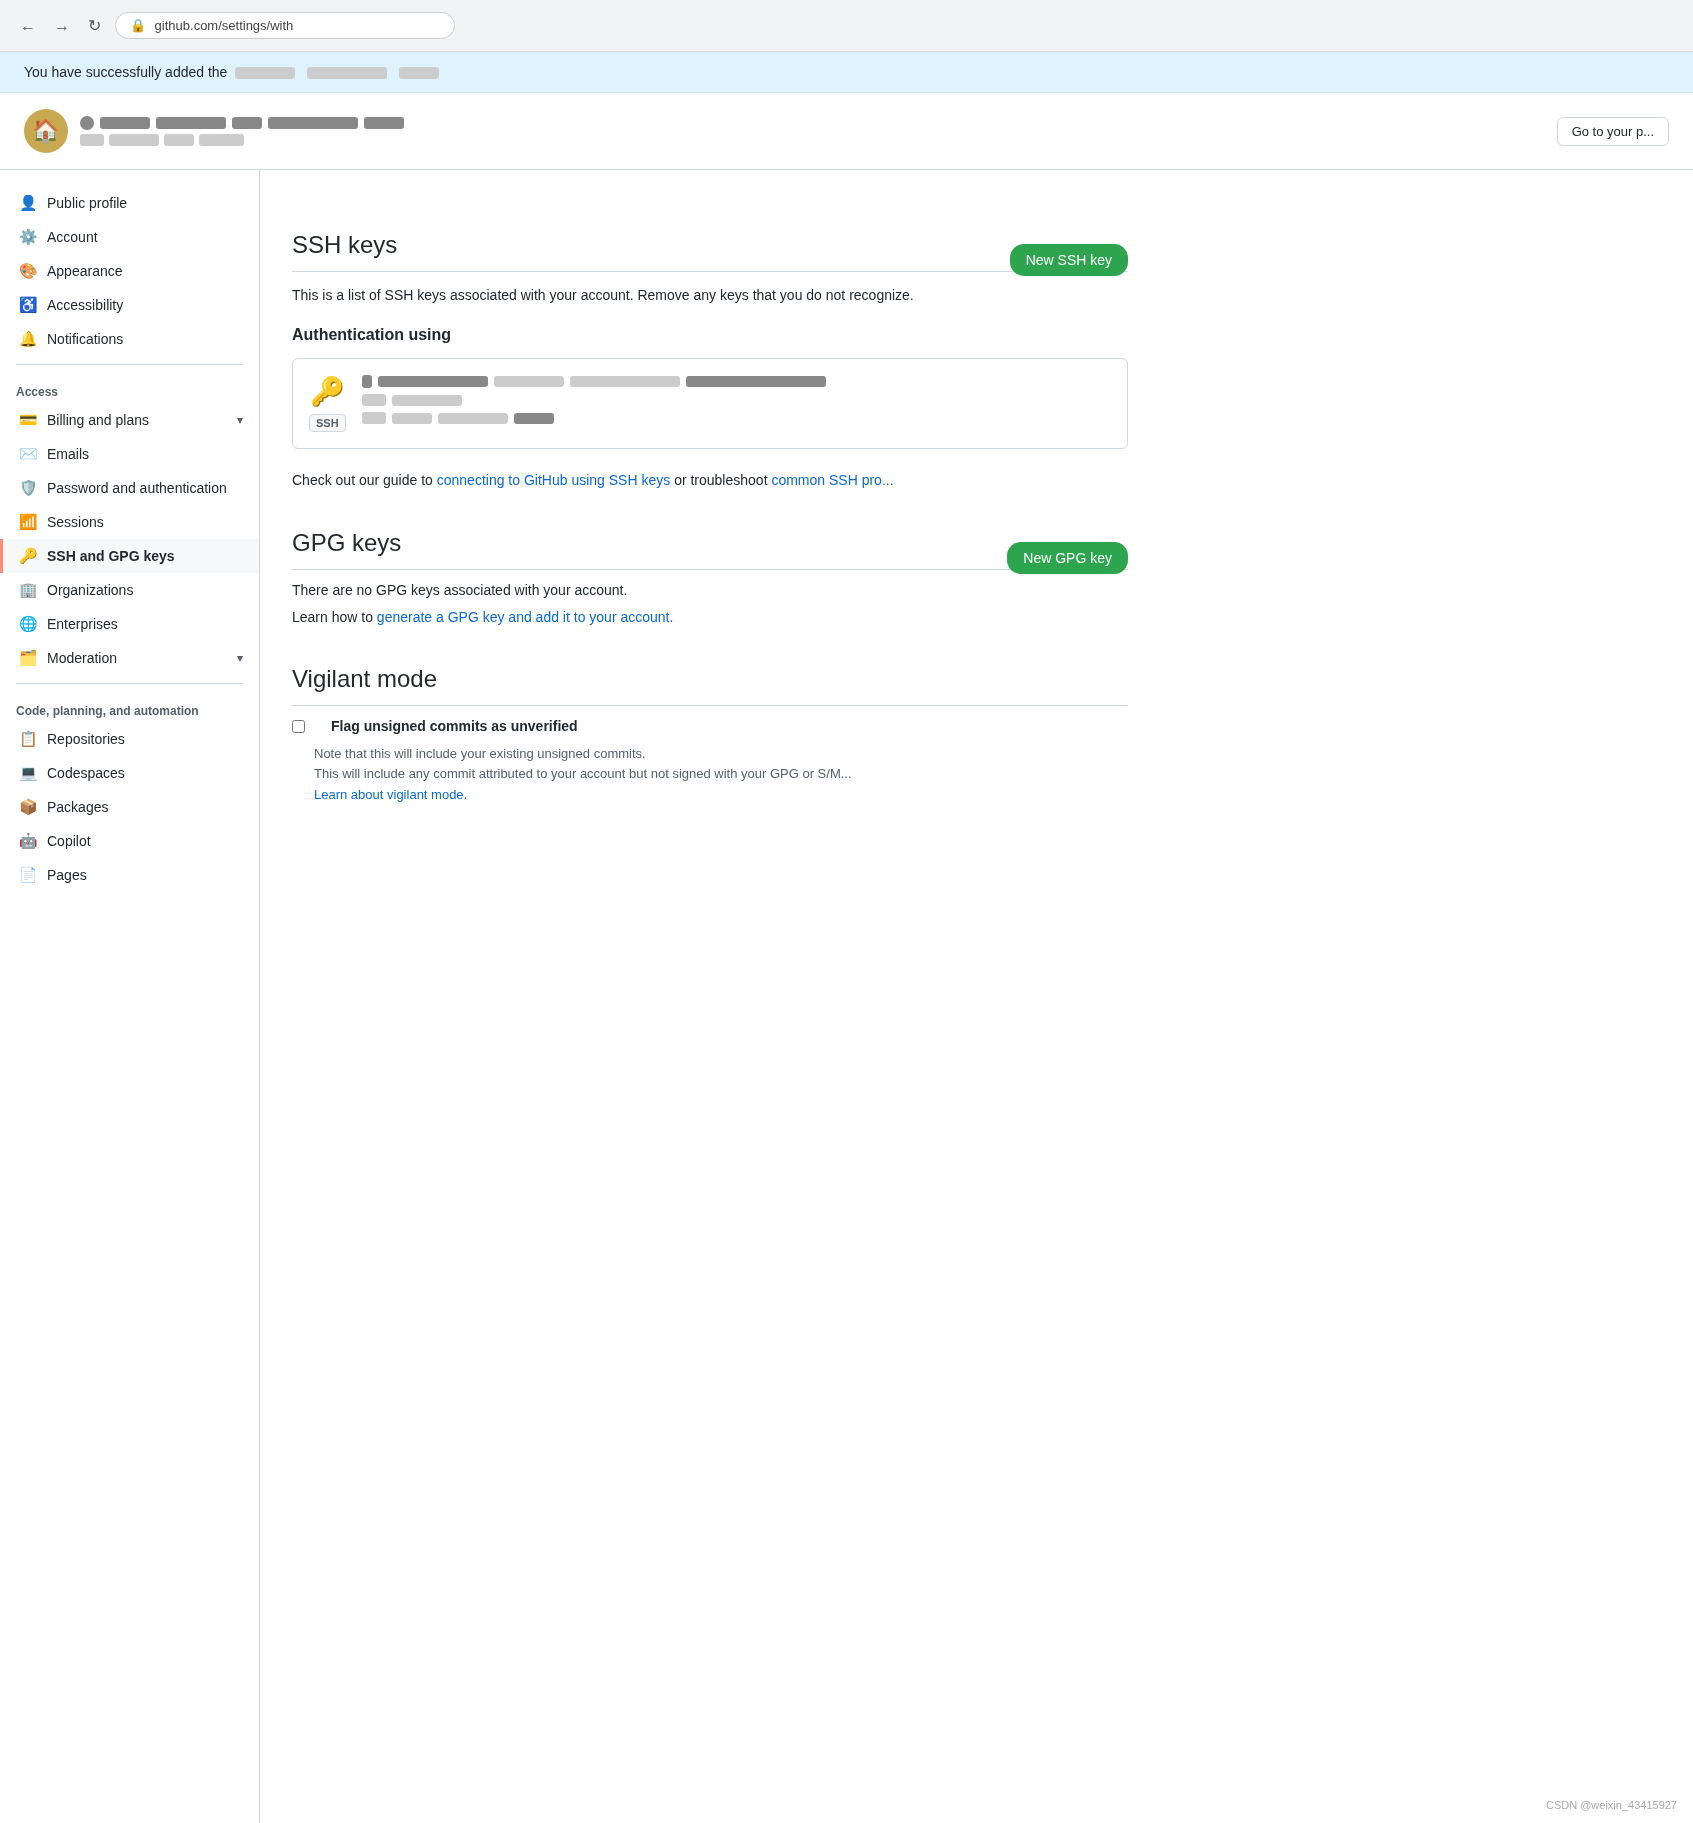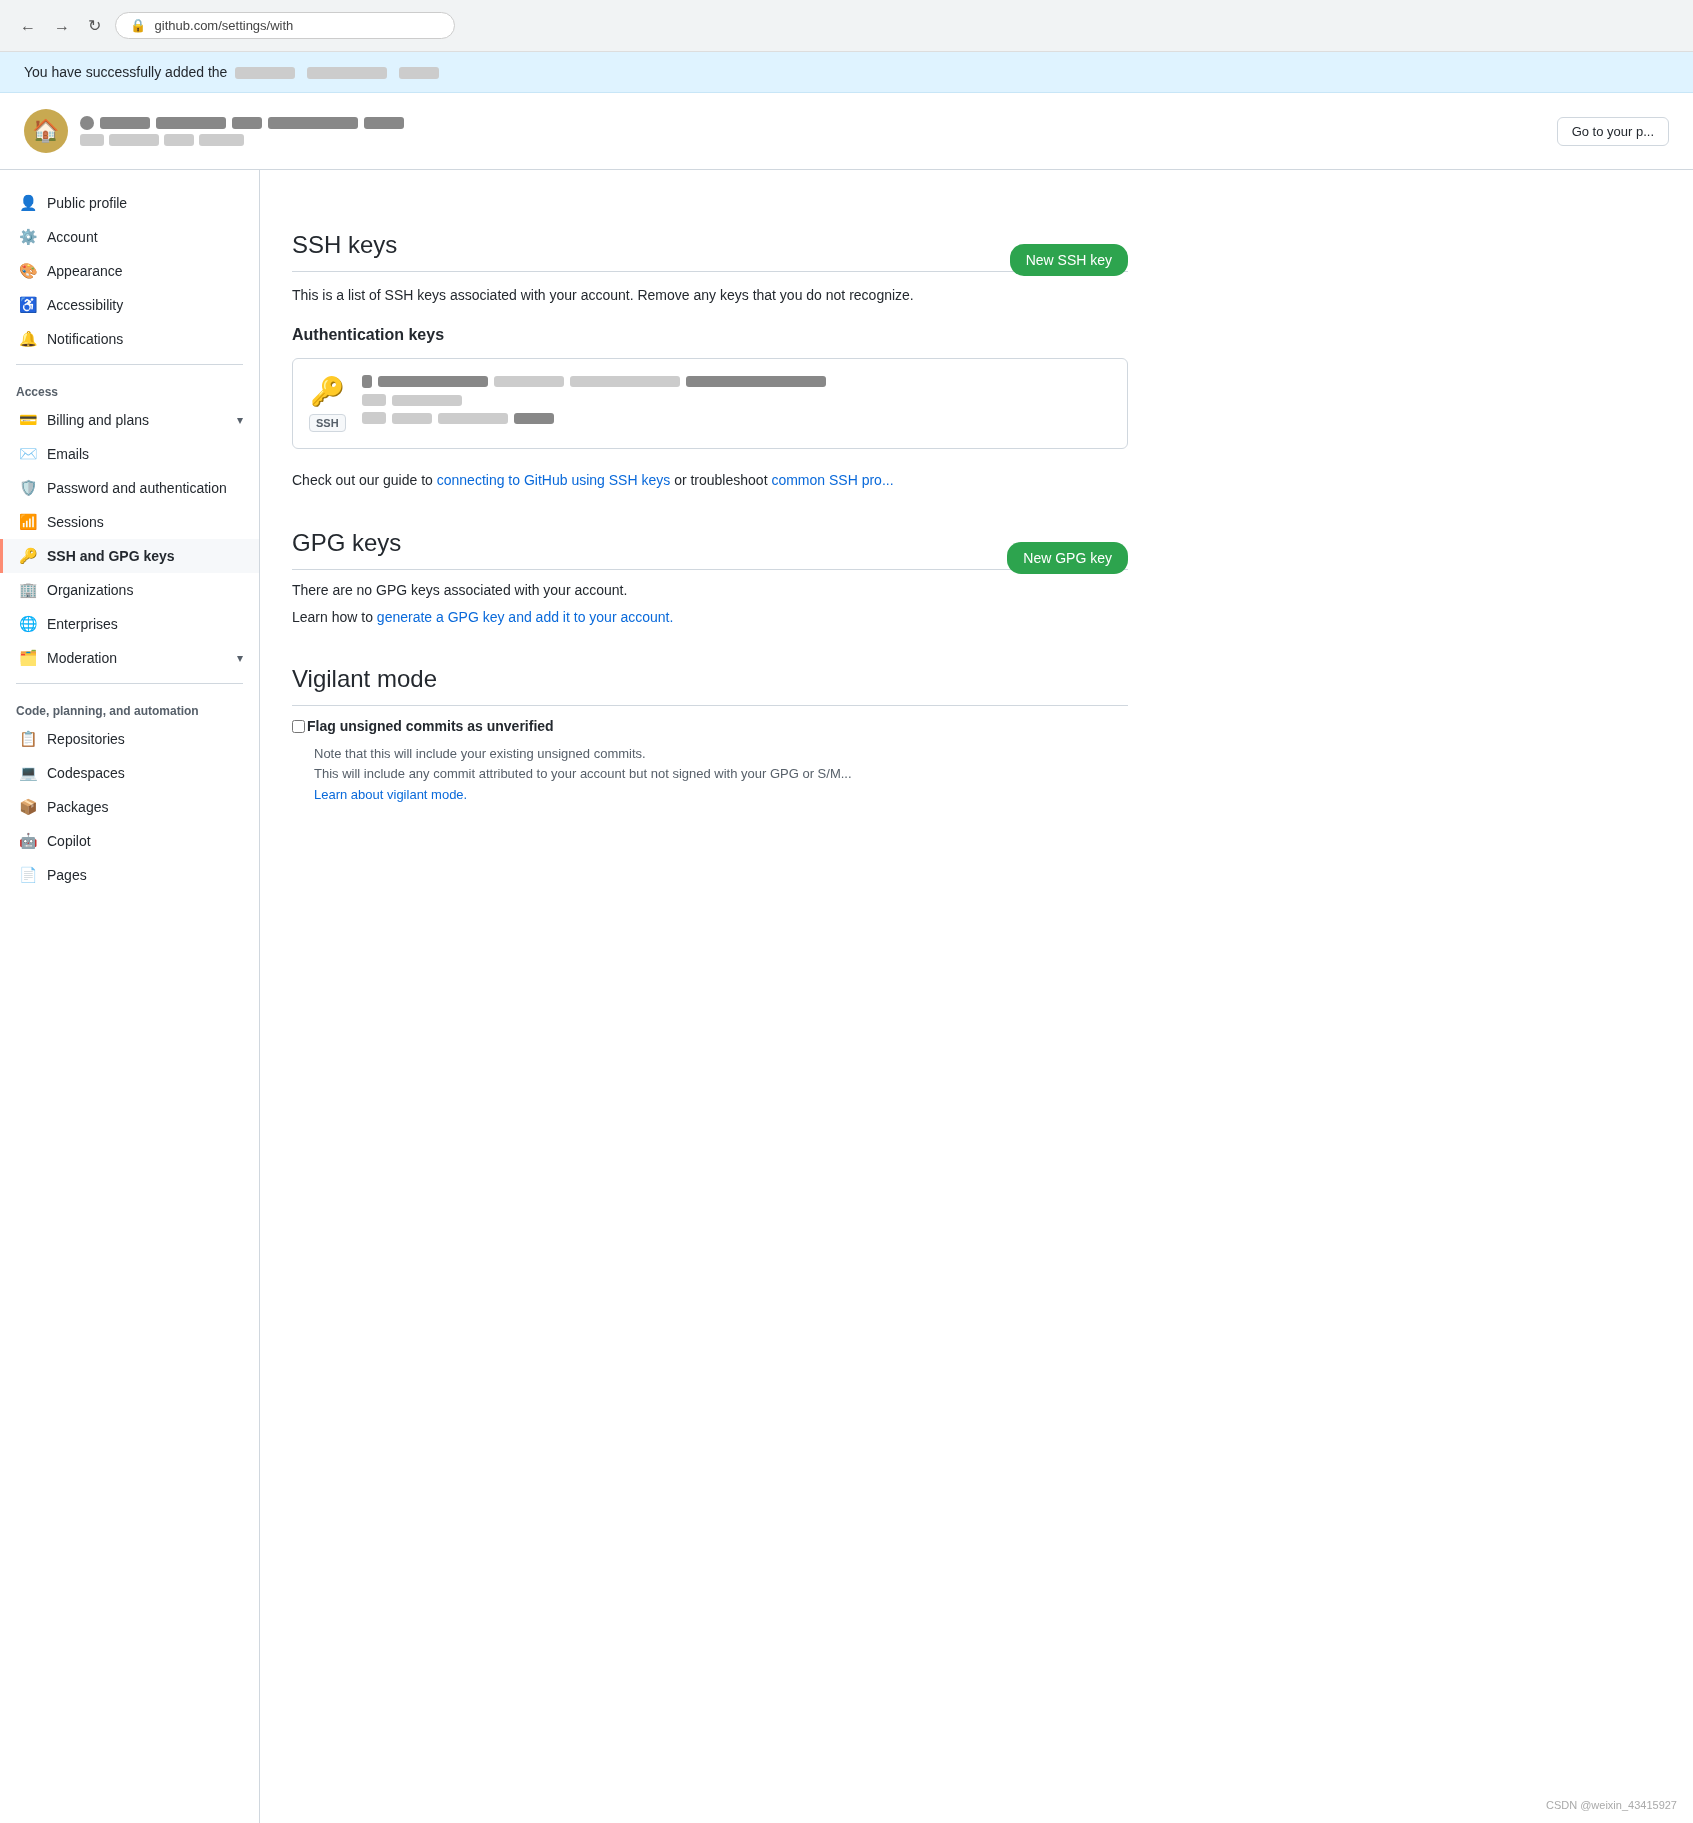--- a/index.html
+++ b/index.html
@@ -271,21 +271,21 @@
       margin-bottom: 8px;
     }
 
     
     .vigilant-section {
       margin-top: 16px;
     }
     .checkbox-row {
       display: flex;
       align-items: flex-start;
-      gap: 2px;
+      gap: 26px;
       margin-bottom: 10px;
     }
     .checkbox-row input[type="checkbox"] {
       margin-top: 2px;
       flex-shrink: 0;
     }
     .checkbox-label {
       font-size: 14px;
       font-weight: 600;
       color: #24292f;
@@ -449,21 +449,21 @@
     </div>
   </nav>
 
   <div class="content">
 
     <div style="position:relative;">
       <h2 class="section-title">SSH keys</h2>
       <button class="new-key-btn">New SSH key</button>
       <p class="section-desc">This is a list of SSH keys associated with your account. Remove any keys that you do not recognize.</p>
 
-      <h3 class="subsection-title">Authentication keys</h3>
+      <h3 class="subsection-title">Authentication using</h3>
 
       <div class="key-card">
         <div class="key-icon-wrap">
           <span class="key-icon">🔑</span>
           <span class="ssh-badge">SSH</span>
         </div>
         <div class="key-details">
 
           <div class="blur-row">
             <span class="blur-block blur-dark" style="width:10px;height:13px;"></span>

